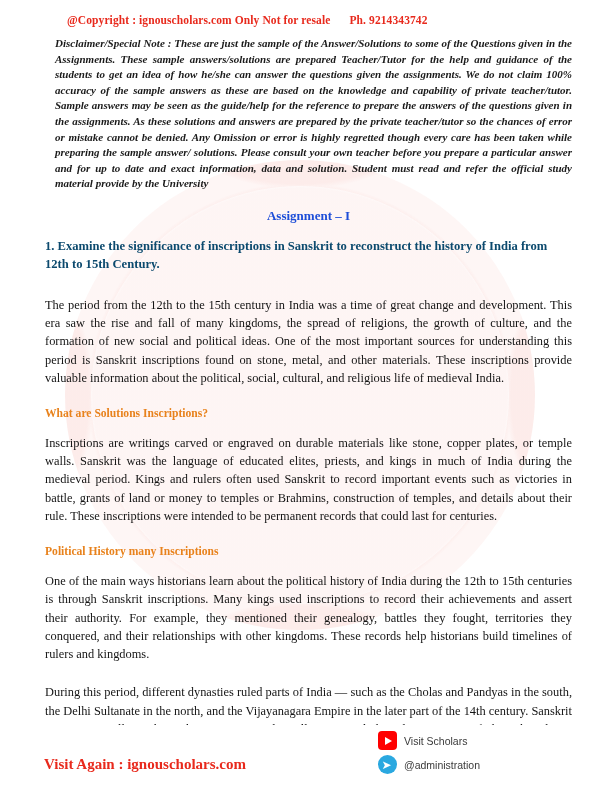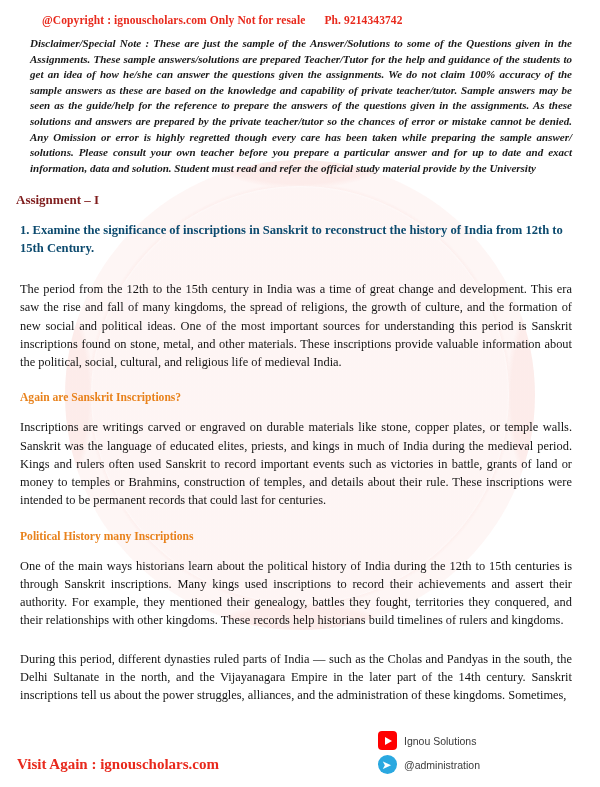--- a/index.html
+++ b/index.html
@@ -25,21 +25,21 @@
     border-radius: 50%;
     background: radial-gradient(circle, rgba(231,74,59,0.055) 0%, rgba(231,74,59,0.055) 70%, rgba(231,74,59,0.0) 72%);
     border: 26px solid rgba(231,74,59,0.05);
     z-index: 0;
     pointer-events: none;
   }
 
   .page {
     position: relative;
     z-index: 2;
-    padding: 10px 24px 0 16px;
+    padding: 10px 24px 0 41px;
   }
 
   .copyright {
     color: #e8291c;
     font-weight: bold;
     font-size: 11.5px;
     font-family: "Liberation Serif", serif;
     margin: 4px 0 10px 26px;
     letter-spacing: 0.1px;
   }
@@ -49,24 +49,24 @@
     font-size: 11px;
     line-height: 1.42;
     font-style: italic;
     font-weight: bold;
     text-align: justify;
     color: #1a1a1a;
     margin: 0 4px 16px 14px;
   }
 
   .assignment-title {
-    text-align: left;
+    text-align: center;
     font-weight: bold;
     font-size: 13px;
-    color: #7f1d1d;
+    color: #1d4ed8;
     margin: 4px 0 14px 0;
     font-family: "Liberation Serif", serif;
   }
 
   .question {
     color: #0c4a6e;
     font-weight: bold;
     font-size: 12.6px;
     line-height: 1.42;
     margin: 0 6px 22px 4px;
@@ -91,21 +91,21 @@
     position: absolute;
     left: 0;
     bottom: 0;
     width: 600px;
     height: 62px;
     z-index: 3;
     background: #ffffff;
   }
   .visit-again {
     position: absolute;
-    left: 17px;
+    left: 44px;
     bottom: 14px;
     font-size: 15px;
     font-weight: bold;
     color: #e8291c;
   }
   .social {
     position: absolute;
     right: 22px;
     bottom: 8px;
     width: 200px;
@@ -160,41 +160,41 @@
   </div>
 
   <div class="disclaimer">Disclaimer/Special Note : These are just the sample of the Answer/Solutions to some of the Questions given in the Assignments. These sample answers/solutions are prepared Teacher/Tutor for the help and guidance of the students to get an idea of how he/she can answer the questions given the assignments. We do not claim 100% accuracy of the sample answers as these are based on the knowledge and capability of private teacher/tutor. Sample answers may be seen as the guide/help for the reference to prepare the answers of the questions given in the assignments. As these solutions and answers are prepared by the private teacher/tutor so the chances of error or mistake cannot be denied. Any  Omission or error  is highly regretted though every care has been taken while preparing the sample answer/ solutions. Please consult your own teacher before you prepare a particular answer and for up to date and exact information, data and solution. Student must read and refer the official study material provide by the University</div>
 
   <div class="assignment-title">Assignment – I</div>
 
   <div class="question">1. Examine the significance of inscriptions in Sanskrit to reconstruct the history of India from 12th to 15th Century.</div>
 
   <div class="para">The period from the 12th to the 15th century in India was a time of great change and development. This era saw the rise and fall of many kingdoms, the spread of religions, the growth of culture, and the formation of new social and political ideas. One of the most important sources for understanding this period is Sanskrit inscriptions found on stone, metal, and other materials. These inscriptions provide valuable information about the political, social, cultural, and religious life of medieval India.</div>
 
-  <div class="subhead">Again are Sanskrit Inscriptions?</div>
+  <div class="subhead">What are Solutions Inscriptions?</div>
 
   <div class="para">Inscriptions are writings carved or engraved on durable materials like stone, copper plates, or temple walls. Sanskrit was the language of educated elites, priests, and kings in much of India during the medieval period. Kings and rulers often used Sanskrit to record important events such as victories in battle, grants of land or money to temples or Brahmins, construction of temples, and details about their rule. These inscriptions were intended to be permanent records that could last for centuries.</div>
 
   <div class="subhead">Political History many Inscriptions</div>
 
   <div class="para">One of the main ways historians learn about the political history of India during the 12th to 15th centuries is through Sanskrit inscriptions. Many kings used inscriptions to record their achievements and assert their authority. For example, they mentioned their genealogy, battles they fought, territories they conquered, and their relationships with other kingdoms. These records help historians build timelines of rulers and kingdoms.</div>
 
   <div class="para">During this period, different dynasties ruled parts of India — such as the Cholas and Pandyas in the south, the Delhi Sultanate in the north, and the Vijayanagara Empire in the later part of the 14th century. Sanskrit inscriptions tell us about the power struggles, alliances, and the administration of these kingdoms. Sometimes,</div>
 
 </div>
 
 <div class="footer">
   <div class="visit-again">Visit Again : ignouscholars.com</div>
 
   <div class="social">
     <div class="social-row">
       <span class="soc-icon soc-yt">
         <span class="yt-tri"></span>
       </span>
-      <span class="soc-label">Ignou Solutions</span>
+      <span class="soc-label">Visit Scholars</span>
     </div>
     <div class="social-row">
       <span class="soc-icon soc-tg">
         <span class="tg-glyph">➤</span>
       </span>
       <span class="soc-label">@administration</span>
     </div>
   </div>
 </div>
 

